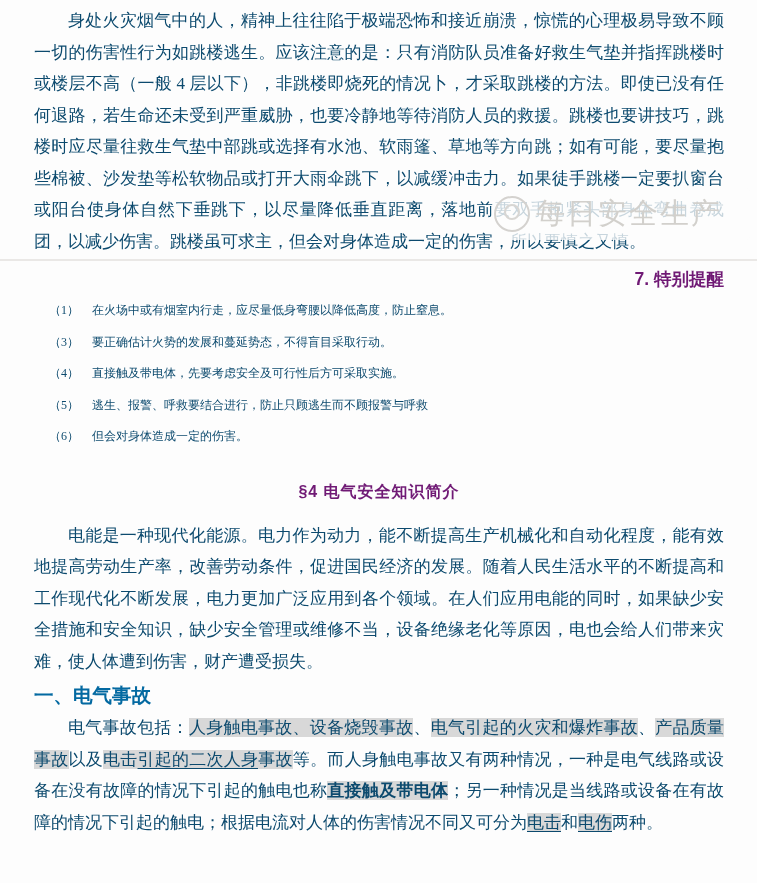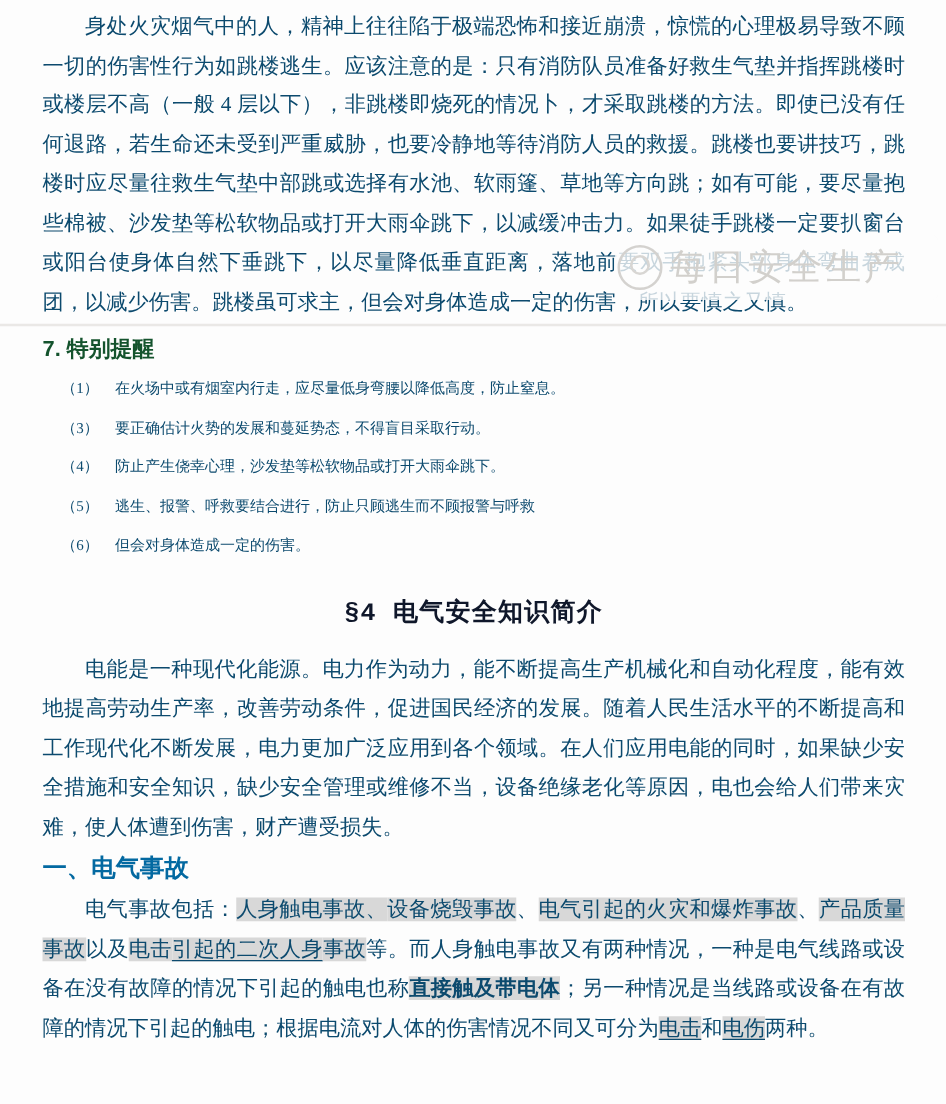--- a/index.html
+++ b/index.html
@@ -22,37 +22,38 @@
   }
   .divider{
     height:2px;
     background:#eae8e6;
     margin:2px -34px 0 -34px;
   }
   .h7{
     font-family:"Liberation Sans","DejaVu Sans",sans-serif;
     font-size:17.5px;
     font-weight:700;
-    color:#14532d;
+    color:#701a75;
     margin:4px 0 2px 0;
     line-height:28px;
+    text-align:right;
   }
   .list{margin:0;}
   .list-item{
     padding-left:15px;
     font-size:12px;
     line-height:31.5px;
     color:#0c4a6e;
   }
   .list-item .num{margin-right:13px;}
   .h4-title{
-    font-family:Liberation Mono, monospace;
-    font-size:20px;
+    font-family:Liberation Sans, sans-serif;
+    font-size:16px;
     font-weight:700;
-    color:#0f172a;
+    color:#701a75;
     text-align:center;
     letter-spacing:1px;
     margin:22px 0 12px 0;
     line-height:33px;
   }
   .h-one{
     font-family:"Liberation Sans","DejaVu Sans",sans-serif;
     font-size:19.5px;
     font-weight:700;
     color:#0369a1;
@@ -118,21 +119,21 @@
   <h2 class="h7">7. 特别提醒</h2>
 
   <div class="list">
     <div class="list-item">
       <span class="num">（1）</span><span>在火场中或有烟室内行走，应尽量低身弯腰以降低高度，防止窒息。</span>
     </div>
     <div class="list-item">
       <span class="num">（3）</span><span>要正确估计火势的发展和蔓延势态，不得盲目采取行动。</span>
     </div>
     <div class="list-item">
-      <span class="num">（4）</span><span>防止产生侥幸心理，沙发垫等松软物品或打开大雨伞跳下。</span>
+      <span class="num">（4）</span><span>直接触及带电体，先要考虑安全及可行性后方可采取实施。</span>
     </div>
     <div class="list-item">
       <span class="num">（5）</span><span>逃生、报警、呼救要结合进行，防止只顾逃生而不顾报警与呼救</span>
     </div>
     <div class="list-item">
       <span class="num">（6）</span><span>但会对身体造成一定的伤害。</span>
     </div>
   </div>
 
   <h1 class="h4-title">§4 电气安全知识简介</h1>

